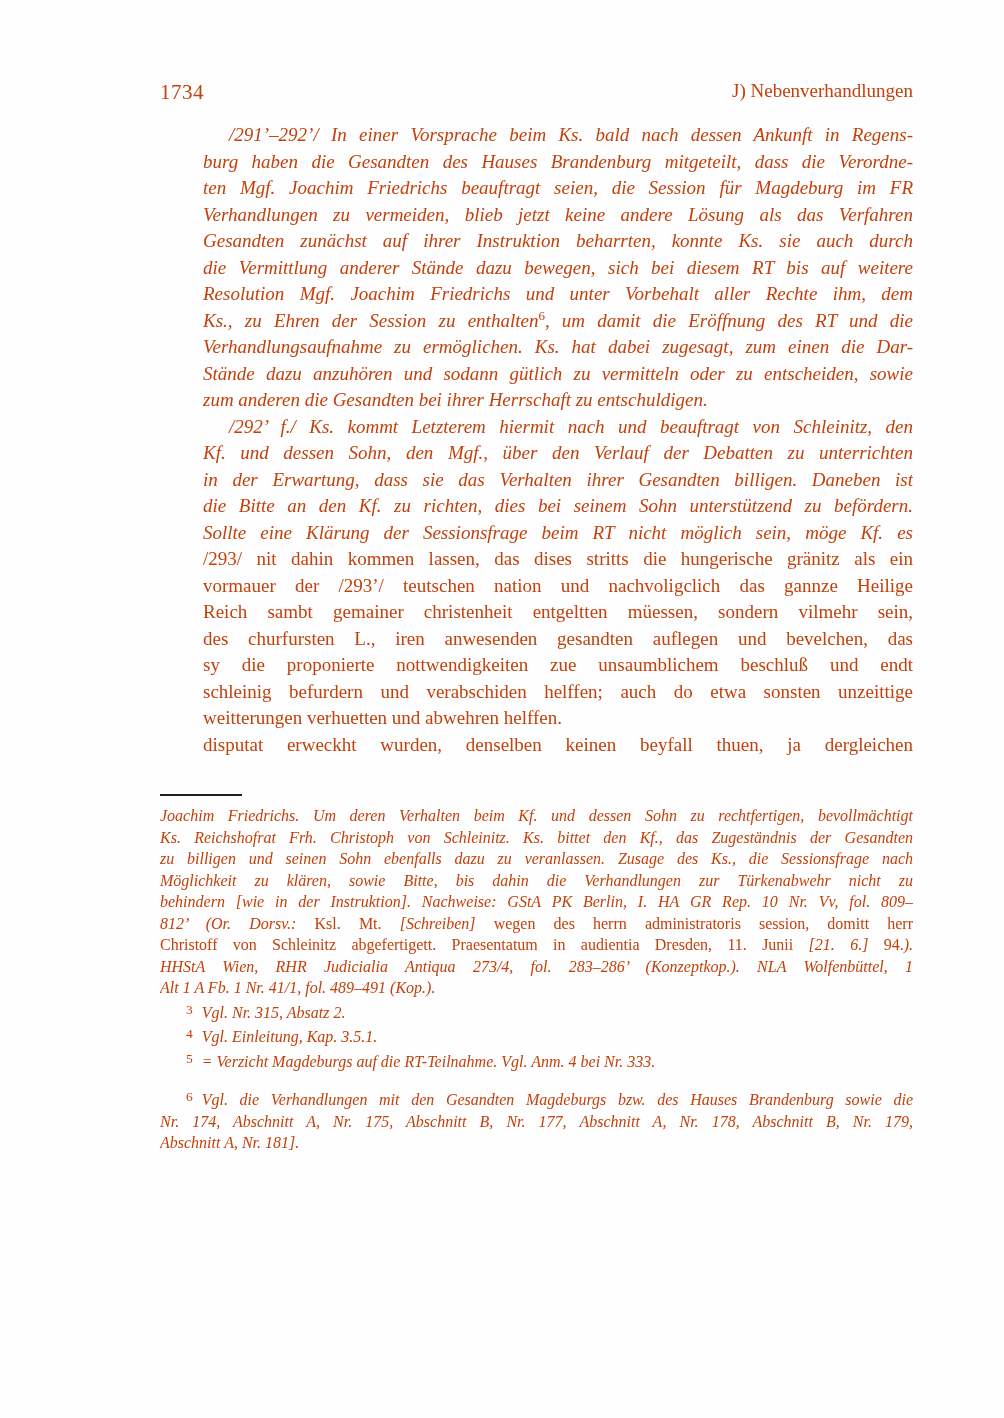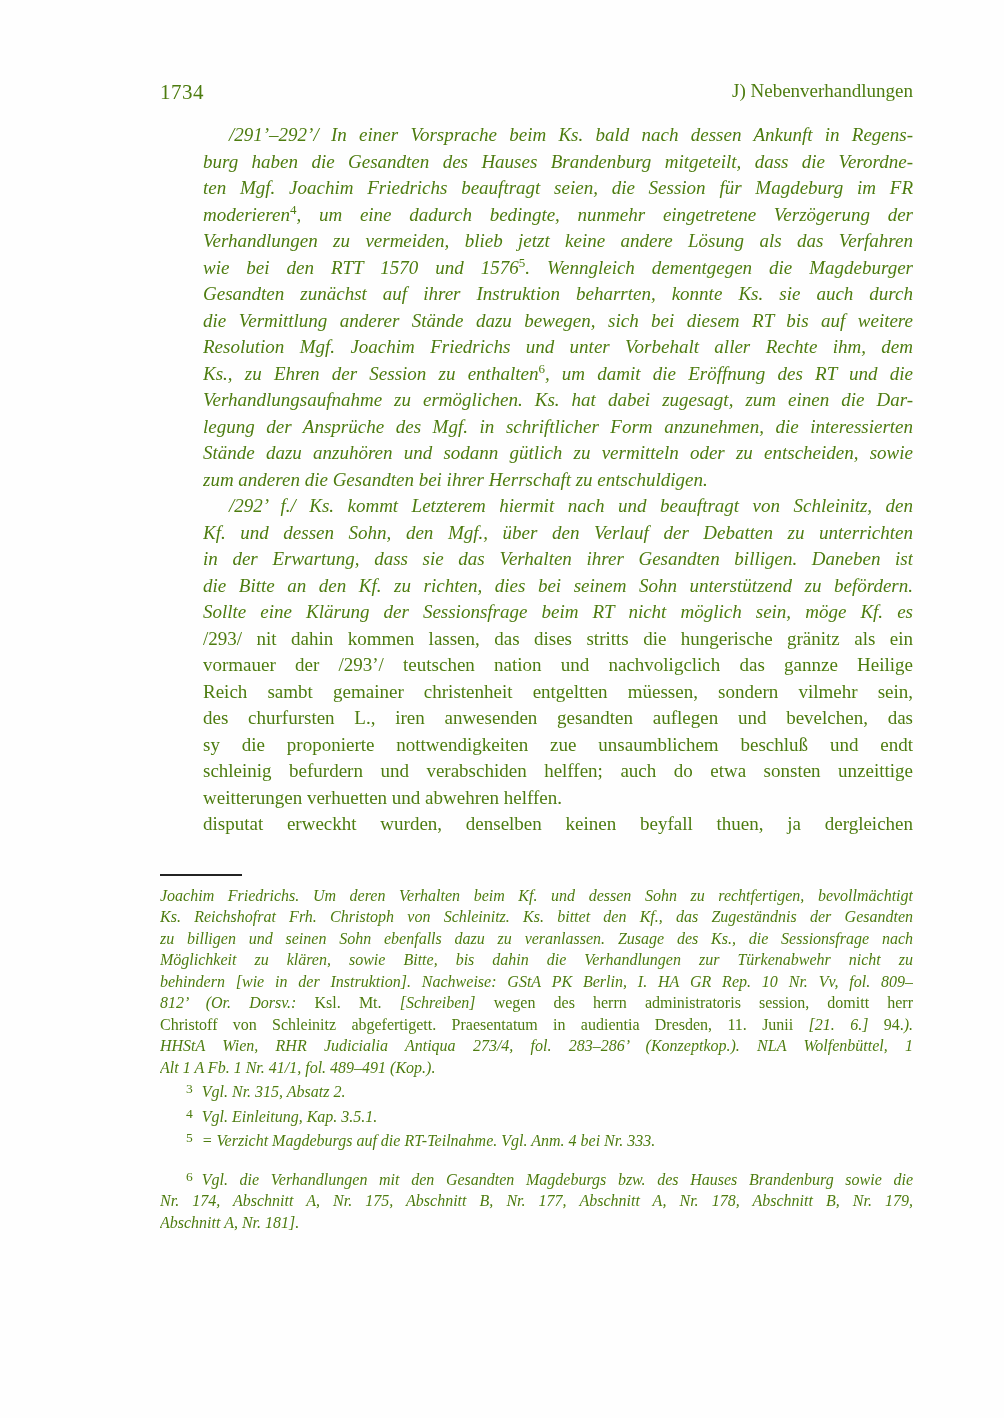--- a/index.html
+++ b/index.html
@@ -5,21 +5,21 @@
   html, body { margin: 0; padding: 0; }
   body {
     background: #e8e8e8;
     font-family: "Liberation Serif", serif;
   }
   .page {
     position: relative;
     width: 1004px;
     height: 1418px;
     background: #fefefe;
-    color: #4d7c0f;
+    color: #c2410c;
     overflow: hidden;
   }
   .content {
     position: absolute;
     left: 160px;
     top: 80px;
     width: 753px;
   }
   .header {
     position: relative;
@@ -98,29 +98,26 @@
     <div class="header">
       <span class="page-number">1734</span>
       <div class="running-head">J) Nebenverhandlungen</div>
     </div>
 
     <div class="main-text" id="main-text">
         <div class="para">
           <div class="tline ind"><span class="seg-i">/291’–292’/ In einer Vorsprache beim Ks. bald nach dessen Ankunft in Regens-</span></div>
           <div class="tline"><span class="seg-i">burg haben die Gesandten des Hauses Brandenburg mitgeteilt, dass die Verordne-</span></div>
           <div class="tline"><span class="seg-i">ten Mgf. Joachim Friedrichs beauftragt seien, die Session für Magdeburg im FR</span></div>
-          <div class="tline"><span class="seg-i">moderieren</span><span class="seg-sup">4</span><span class="seg-i">, um eine dadurch bedingte, nunmehr eingetretene Verzögerung der</span></div>
           <div class="tline"><span class="seg-i">Verhandlungen zu vermeiden, blieb jetzt keine andere Lösung als das Verfahren</span></div>
-          <div class="tline"><span class="seg-i">wie bei den RTT 1570 und 1576</span><span class="seg-sup">5</span><span class="seg-i">. Wenngleich dementgegen die Magdeburger</span></div>
           <div class="tline"><span class="seg-i">Gesandten zunächst auf ihrer Instruktion beharrten, konnte Ks. sie auch durch</span></div>
           <div class="tline"><span class="seg-i">die Vermittlung anderer Stände dazu bewegen, sich bei diesem RT bis auf weitere</span></div>
           <div class="tline"><span class="seg-i">Resolution Mgf. Joachim Friedrichs und unter Vorbehalt aller Rechte ihm, dem</span></div>
           <div class="tline"><span class="seg-i">Ks., zu Ehren der Session zu enthalten</span><span class="seg-sup">6</span><span class="seg-i">, um damit die Eröffnung des RT und die</span></div>
           <div class="tline"><span class="seg-i">Verhandlungsaufnahme zu ermöglichen. Ks. hat dabei zugesagt, zum einen die Dar-</span></div>
-          <div class="tline"><span class="seg-i">legung der Ansprüche des Mgf. in schriftlicher Form anzunehmen, die interessierten</span></div>
           <div class="tline"><span class="seg-i">Stände dazu anzuhören und sodann gütlich zu vermitteln oder zu entscheiden, sowie</span></div>
           <div class="tline last"><span class="seg-i">zum anderen die Gesandten bei ihrer Herrschaft zu entschuldigen.</span></div>
         </div>
         <div class="para">
           <div class="tline ind"><span class="seg-i">/292’ f./ Ks. kommt Letzterem hiermit nach und beauftragt von Schleinitz, den</span></div>
           <div class="tline"><span class="seg-i">Kf. und dessen Sohn, den Mgf., über den Verlauf der Debatten zu unterrichten</span></div>
           <div class="tline"><span class="seg-i">in der Erwartung, dass sie das Verhalten ihrer Gesandten billigen. Daneben ist</span></div>
           <div class="tline"><span class="seg-i">die Bitte an den Kf. zu richten, dies bei seinem Sohn unterstützend zu befördern.</span></div>
           <div class="tline"><span class="seg-i">Sollte eine Klärung der Sessionsfrage beim RT nicht möglich sein, möge Kf. es</span></div>
           <div class="tline"><span class="seg-r">/293/ nit dahin kommen lassen, das dises stritts die hungerische gränitz als ein</span></div>

